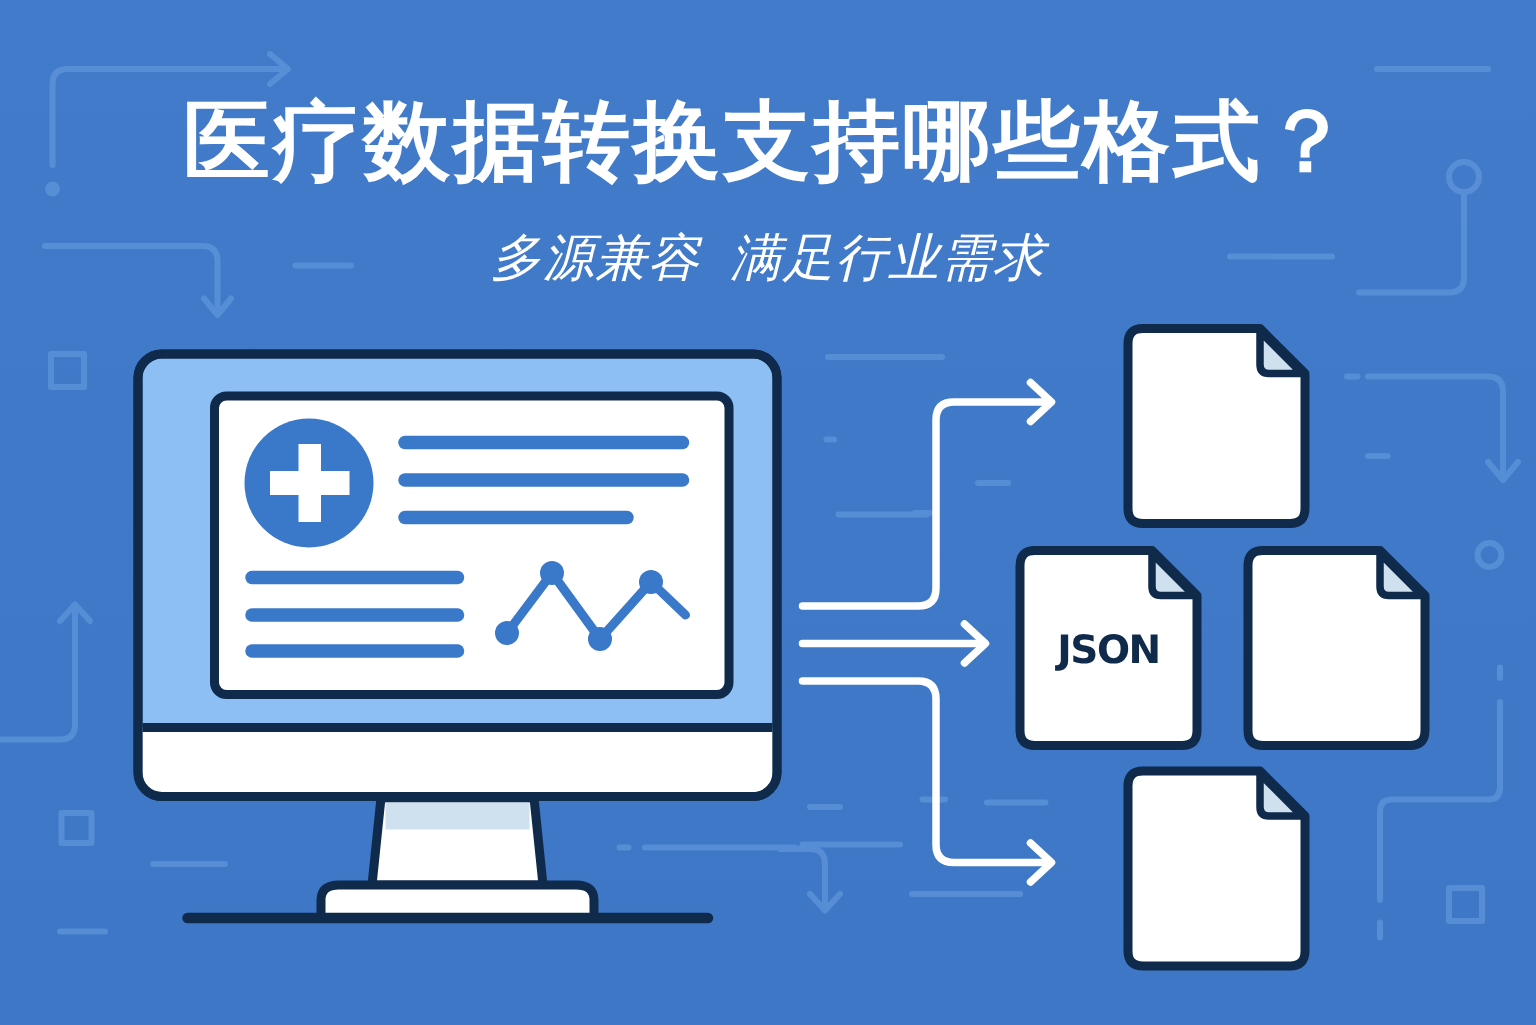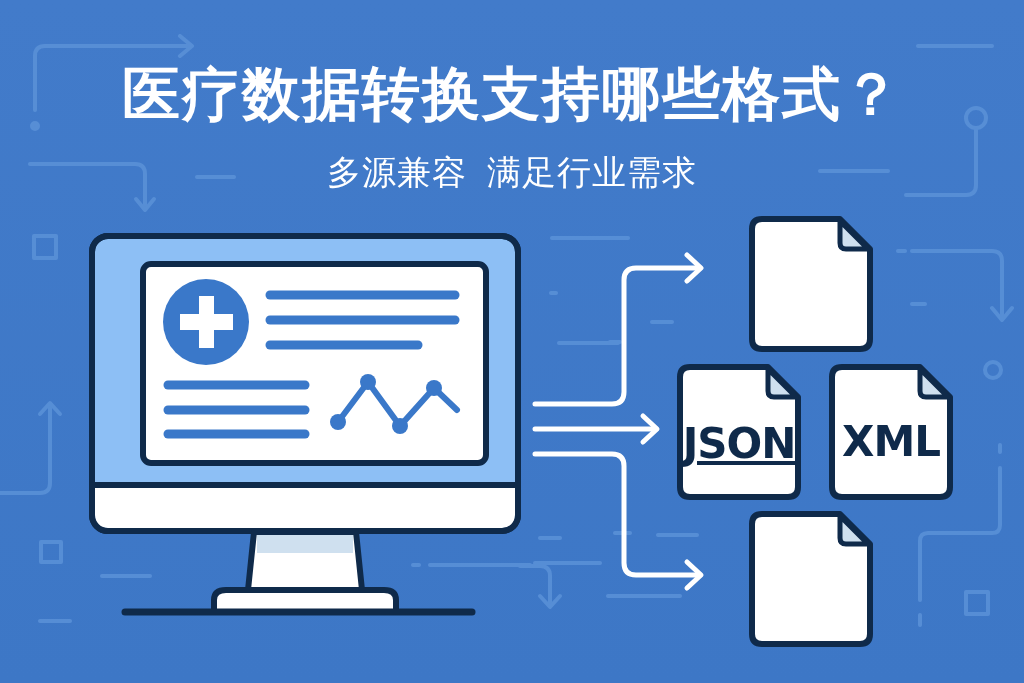--- a/index.html
+++ b/index.html
@@ -1,21 +1,21 @@
 <!DOCTYPE html>
 <html><head>
 <meta charset="utf-8">
 <style>
   html, body { margin: 0; padding: 0; }
   body { width: 1024px; height: 683px; overflow: hidden; background: #3f79c8; position: relative; font-family: "DejaVu Sans", sans-serif; }
   .canvas { position: absolute; left: 0; top: 0; width: 1024px; height: 683px; background: linear-gradient(180deg, #427bca 0%, #3d77c6 100%); }
   svg.layer { position: absolute; left: 0; top: 0; }
   .title { position: absolute; left: 0; width: 1024px; top: 58px; text-align: center; color: #ffffff; font-size: 58px; font-weight: bold; letter-spacing: 2px; line-height: 72px; }
   .subtitle { position: absolute; left: 0; width: 1024px; top: 150px; text-align: center; color: #ffffff; font-size: 34px; line-height: 44px; letter-spacing: 1px; }
-  .subtitle span { margin: 14px 10px; }
+  .subtitle span { margin: 14px 10px; font-style: italic; }
   .file { position: absolute; }
   .file-label { position: absolute; left: 0; right: 0; text-align: center; color: #0f2a4a; font-family: "DejaVu Sans", sans-serif; font-weight: bold; letter-spacing: -1px; }
 </style>
 </head>
 <body>
 
 <div class="canvas">
 
   <svg class="layer" width="1024" height="683">
     <g fill="none" stroke="#5b92d8" stroke-width="4" stroke-linecap="round" stroke-linejoin="round" opacity="0.85">
@@ -135,19 +135,16 @@
         <path d="M88 2 L88 24 Q88 30 94 30 L116 30 Z" fill="#cfe0ef" stroke="#0f2a4a" stroke-width="5" stroke-linejoin="round"></path>
       </g>
     </defs>
     <use href="#doc" x="752" y="219"></use>
     <use href="#doc" x="680" y="367"></use>
     <use href="#doc" x="832" y="367"></use>
     <use href="#doc" x="752" y="514"></use>
   </svg>
 
   <div class="file" style="left:680px; top:367px; width:118px; height:130px;">
-    <div class="file-label" style="top:52px; font-size:42px;text-decoration:underline;">JSON</div>
-  </div>
-  <div class="file" style="left:832px; top:367px; width:118px; height:130px;">
-    <div class="file-label" style="top:50px; font-size:42px;">XML</div>
+    <div class="file-label" style="top:52px; font-size:26px;">JSON</div>
   </div>
 
 </div>
 
 </body></html>

